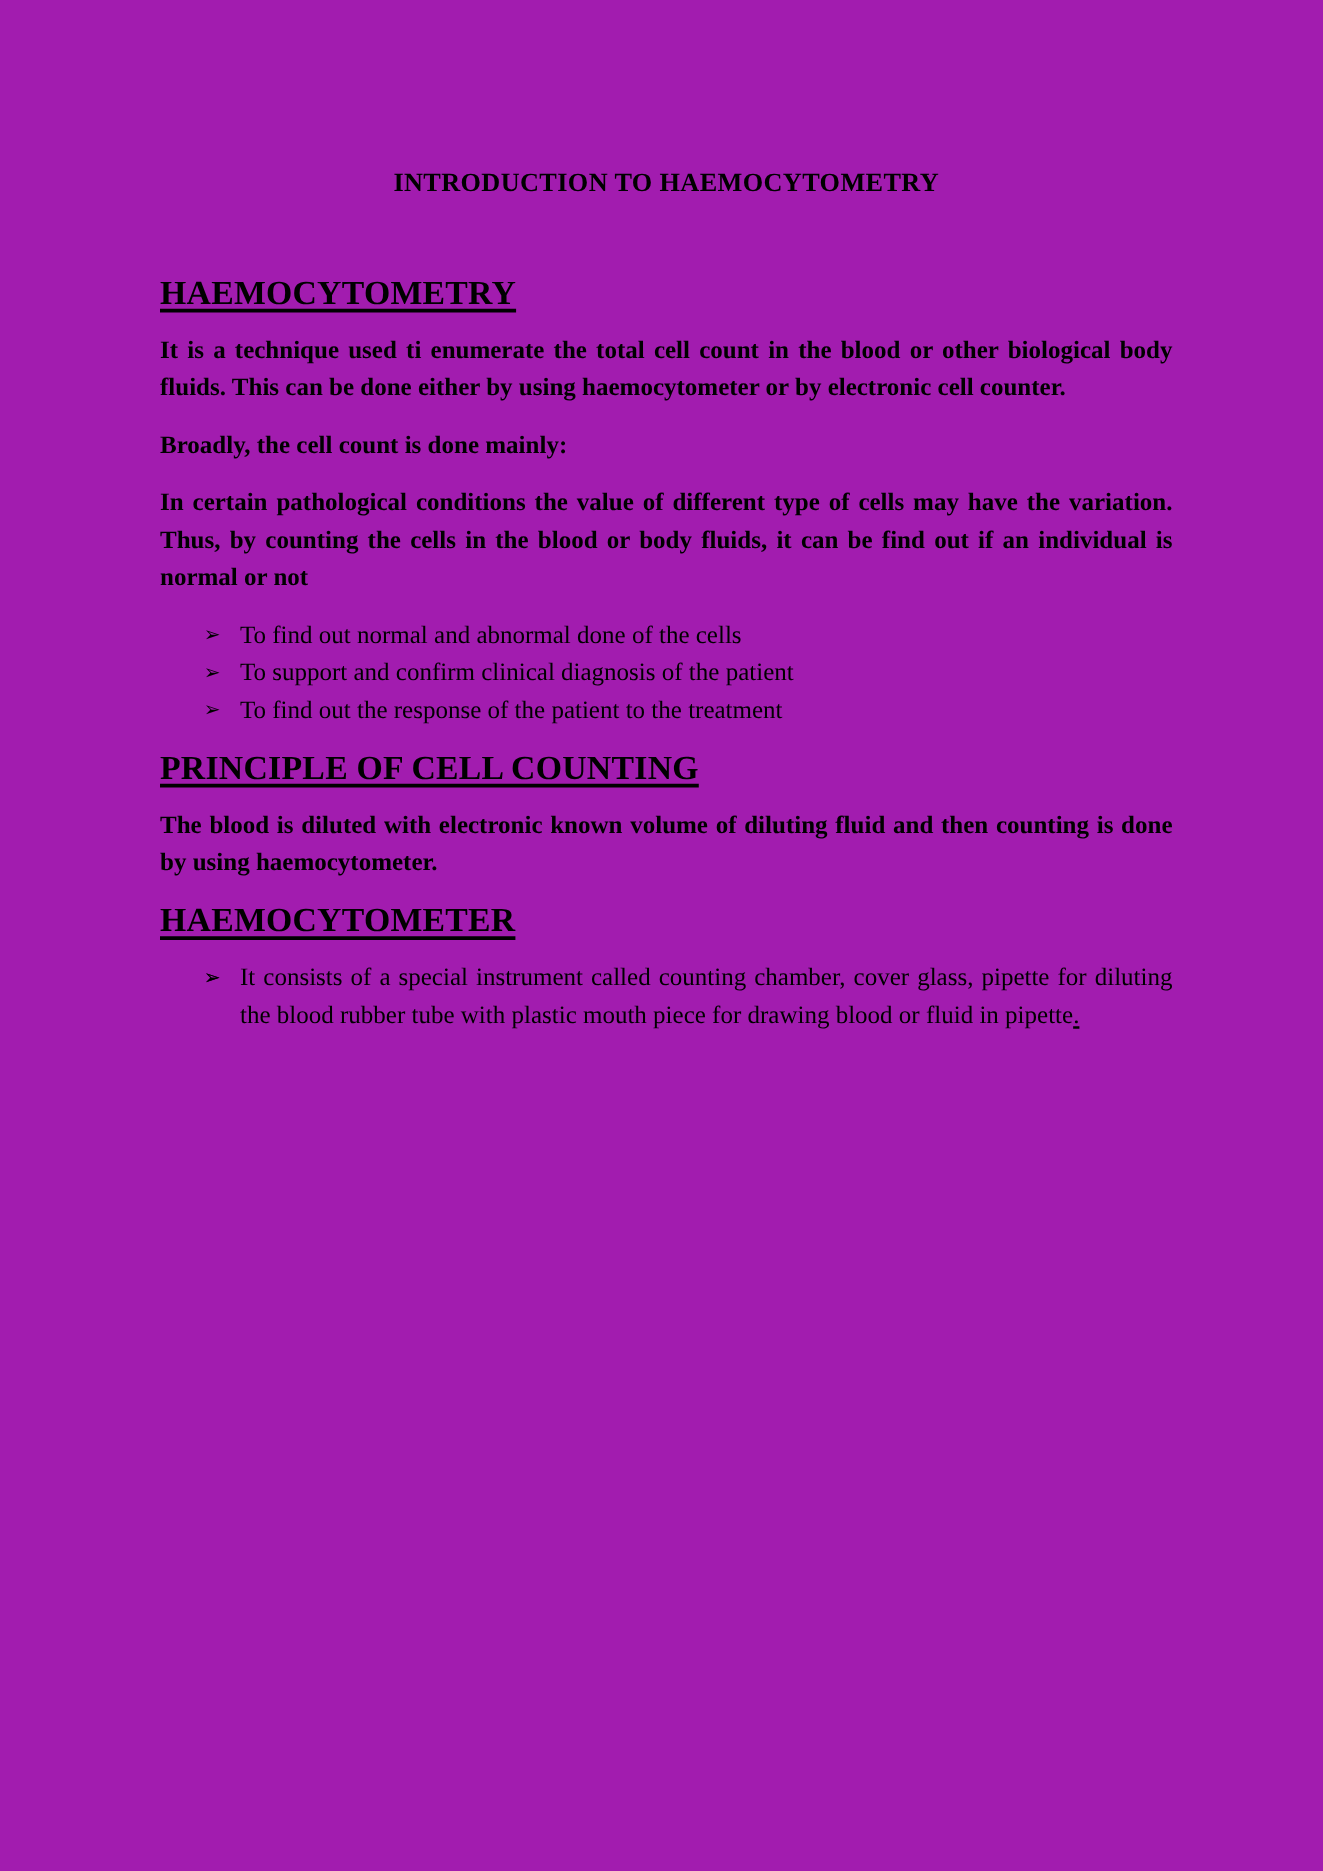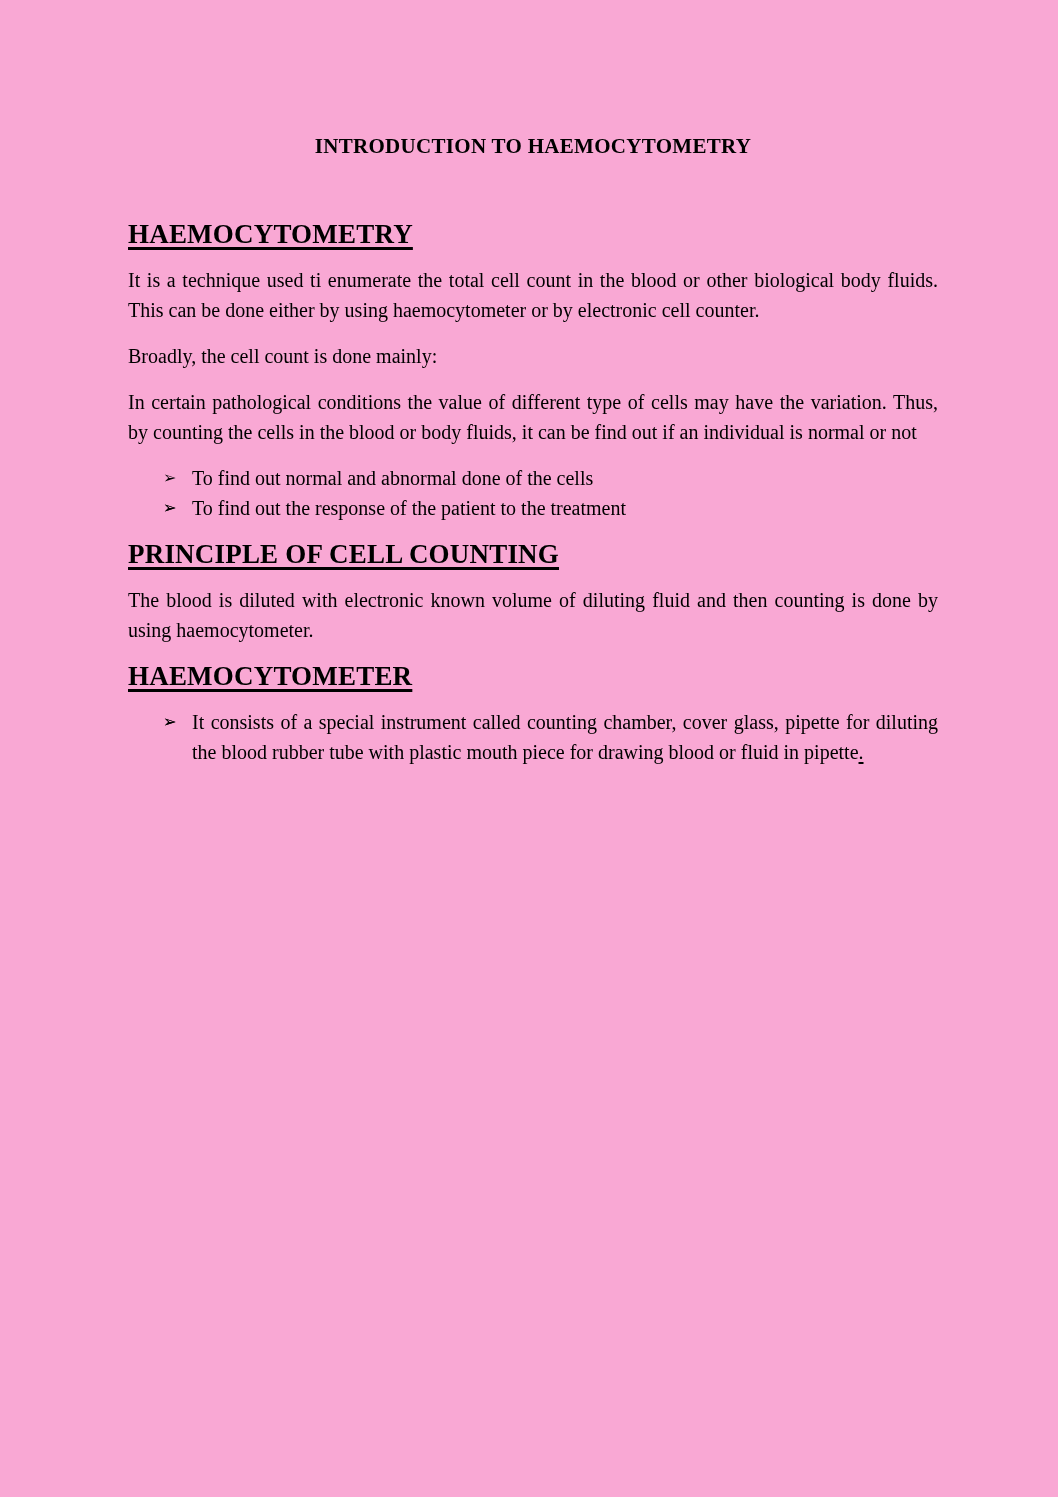--- a/index.html
+++ b/index.html
@@ -5,21 +5,21 @@
   html, body {
     margin: 0;
     padding: 0;
     background: #ffffff;
   }
   .page {
     position: relative;
     box-sizing: border-box;
     width: 1058px;
     height: 1497px;
-    background: #f9a8d4;
+    background: #a21caf;
     color: #000000;
     font-family: "Liberation Serif", "DejaVu Serif", serif;
     font-size: 20px;
     line-height: 30px;
     padding: 131px 120px 0 128px;
     overflow: hidden;
   }
   .doc-title {
     text-align: center;
     font-weight: bold;
@@ -36,20 +36,21 @@
     letter-spacing: 0.2px;
   }
   .heading .heading-text {
     text-decoration: underline;
     text-decoration-thickness: 2.5px;
     text-underline-offset: 4px;
   }
   .para {
     margin: 16px 0 0 0;
     text-align: justify;
+    font-weight: bold;
   }
   .bullets {
     list-style: none;
     margin: 16px 0 0 0;
     padding: 0;
   }
   .bullets li {
     position: relative;
     padding-left: 64px;
     text-align: justify;
@@ -83,21 +84,21 @@
   <p class="para">Broadly, the cell count is done mainly:</p>
   <p class="para">In certain pathological conditions the value of different type of cells may have the variation. Thus, by counting the cells in the blood or body fluids, it can be find out if an individual is normal or not</p>
 
   <ul class="bullets">
     <li>
       <span class="bullet-marker">➢</span>
       <span>To find out normal and abnormal done of the cells</span><span class="tail"></span>
     </li>
     <li>
       <span class="bullet-marker">➢</span>
-      <span class="tail"></span>
+      <span>To support and confirm clinical diagnosis of the patient</span><span class="tail"></span>
     </li>
     <li>
       <span class="bullet-marker">➢</span>
       <span>To find out the response of the patient to the treatment</span><span class="tail"></span>
     </li>
   </ul>
 
   <div class="heading">
     <span class="heading-text">PRINCIPLE OF CELL COUNTING</span>
   </div>

